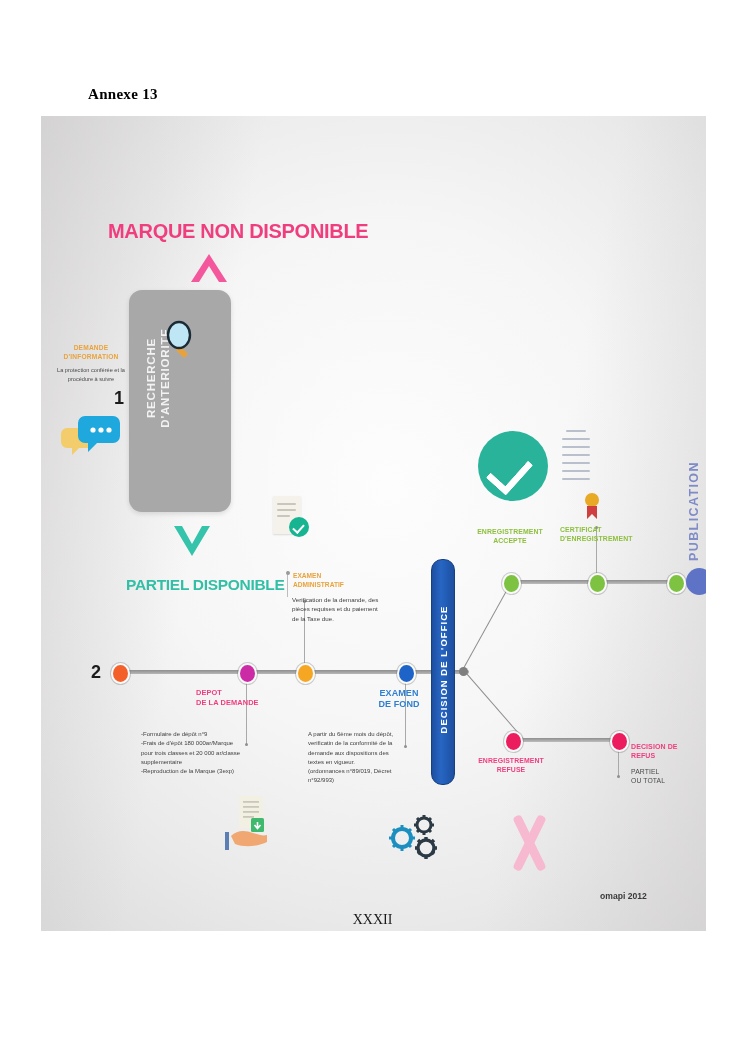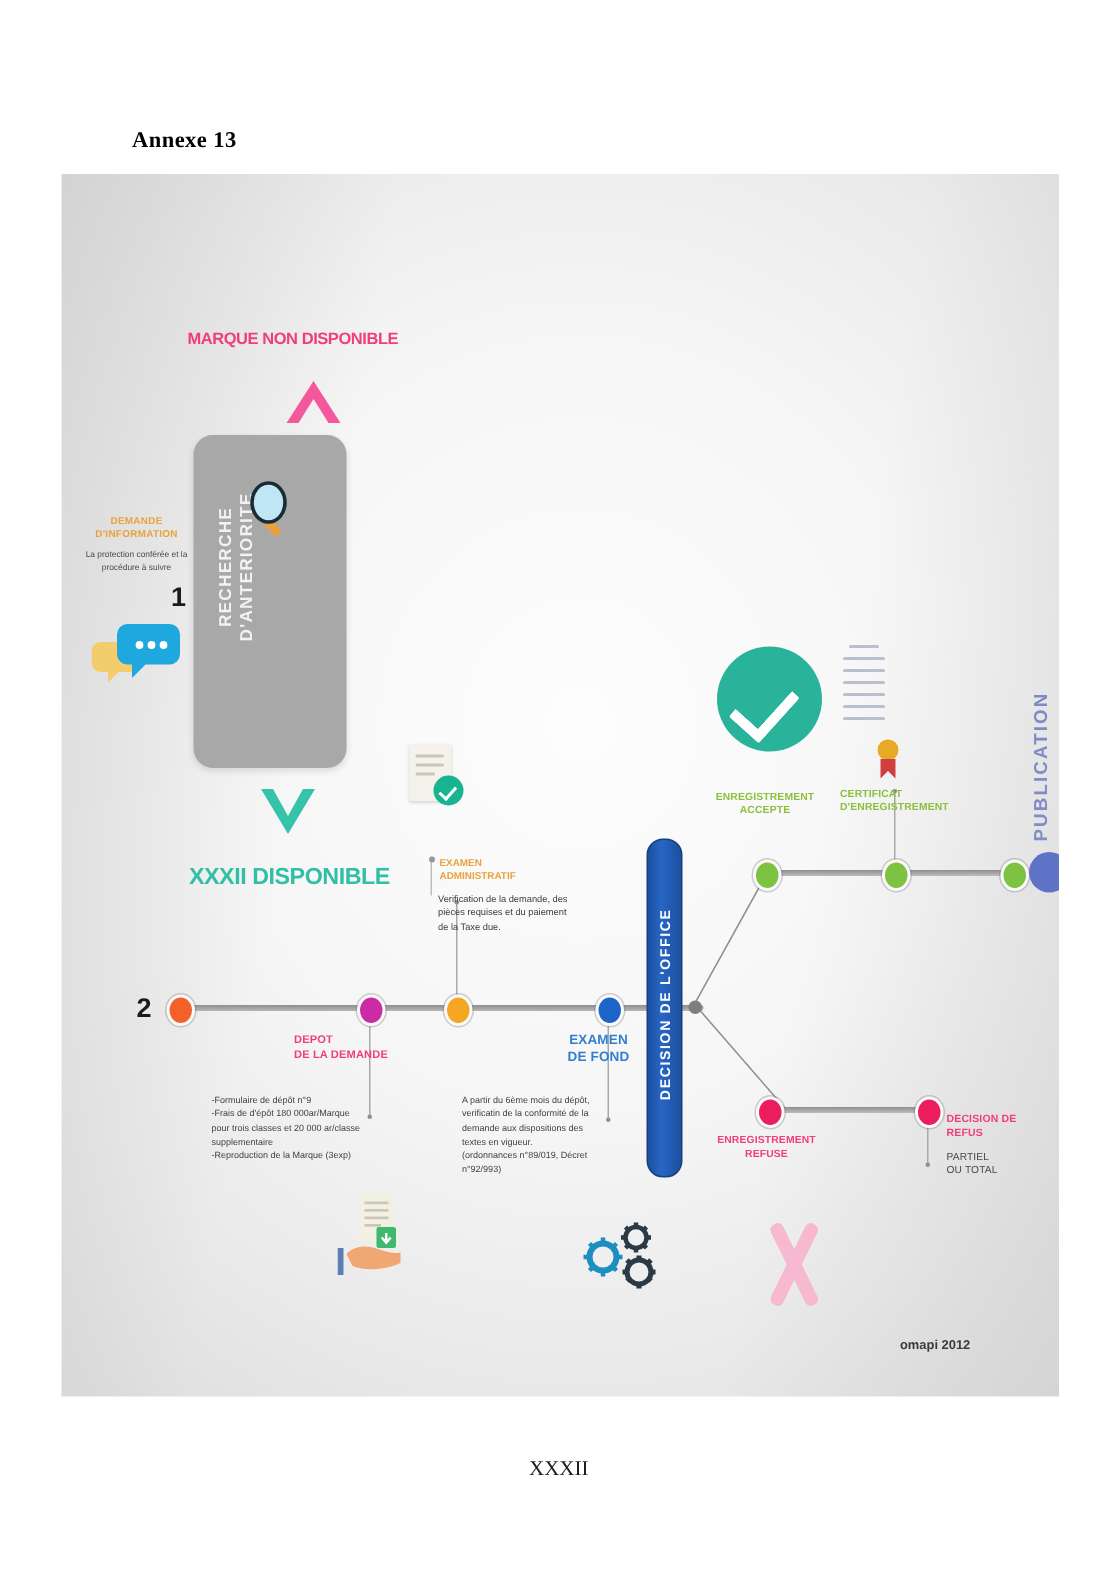--- a/index.html
+++ b/index.html
@@ -7,21 +7,21 @@
     width:745px;height:1053px;position:relative;overflow:hidden;
     font-family:"Liberation Sans", sans-serif;
   }
   
   #annexe-title{
     position:absolute;left:88px;top:86px;
     font-family:"Liberation Serif", serif;
     font-weight:bold;font-size:15px;color:#000;letter-spacing:.3px;
   }
   #page-number{
-    position:absolute;left:0;top:972px;width:745px;text-align:center;
+    position:absolute;left:0;top:912px;width:745px;text-align:center;
     font-family:"Liberation Serif", serif;font-size:14px;color:#1a1a1a;
   }
   
   #poster{
     position:absolute;left:41px;top:116px;width:665px;height:815px;
     background:
       radial-gradient(ellipse 80% 70% at 52% 45%, #fdfdfd 0%, #f7f6f6 45%, #ebeaea 75%, #dedddd 100%);
     overflow:hidden;
   }
   #poster:after{
@@ -30,22 +30,22 @@
   }
   
   #poster-title{
     position:absolute;left:252px;top:152px;font-size:23px;font-weight:bold;
     letter-spacing:-.5px;z-index:6;
   }
   #poster-title .t1{color:#e8a33d;}
   #poster-title .t2{color:#1b9ad6;}
   
   #mnd-label{
-    position:absolute;left:67px;top:104px;font-size:11px;font-weight:bold;
-    color:#ef3d7e;letter-spacing:-.3px;z-index:6;margin-left:17px;
+    position:absolute;left:67px;top:104px;font-size:20px;font-weight:bold;
+    color:#ef3d7e;letter-spacing:-.3px;z-index:6;
   }
   #md-label{
     position:absolute;left:85px;top:460px;font-size:15.5px;font-weight:bold;
     color:#31bfa5;letter-spacing:-.3px;z-index:6;
   }
   
   .chev{position:absolute;z-index:5;}
   
   #recherche-card{
     position:absolute;left:88px;top:174px;width:102px;height:222px;
@@ -188,21 +188,21 @@
     <path d="M24 2 h28 a7 7 0 0 1 7 7 v13 a7 7 0 0 1 -7 7 h-16 l-9 9 v-9 h-3 a7 7 0 0 1 -7 -7 v-13 a7 7 0 0 1 7 -7 z" fill="#1fa8dd"></path>
     <circle cx="32" cy="16" r="2.6" fill="#fff"></circle>
       <circle cx="40" cy="16" r="2.6" fill="#fff"></circle>
       <circle cx="48" cy="16" r="2.6" fill="#fff"></circle>
   </svg>
   <div id="step1">1</div>
 
   <svg class="chev" style="left:129px;top:406px;" width="44" height="36" viewBox="0 0 44 36">
     <path d="M4 4 L12 4 L22 22 L32 4 L40 4 L22 34 Z" fill="#35c4ab"></path>
   </svg>
-  <div id="md-label">XXXII DISPONIBLE</div>
+  <div id="md-label">PARTIEL DISPONIBLE</div>
 
   <div id="doc-check">
     <div class="paper"></div>
     <div class="ln" style="top:7px;width:19px;"></div>
     <div class="ln" style="top:13px;width:19px;"></div>
     <div class="ln" style="top:19px;width:13px;"></div>
     <div class="ok"></div>
   </div>
   <div id="ea-tick"></div>
   <div id="ea-cap">EXAMEN

